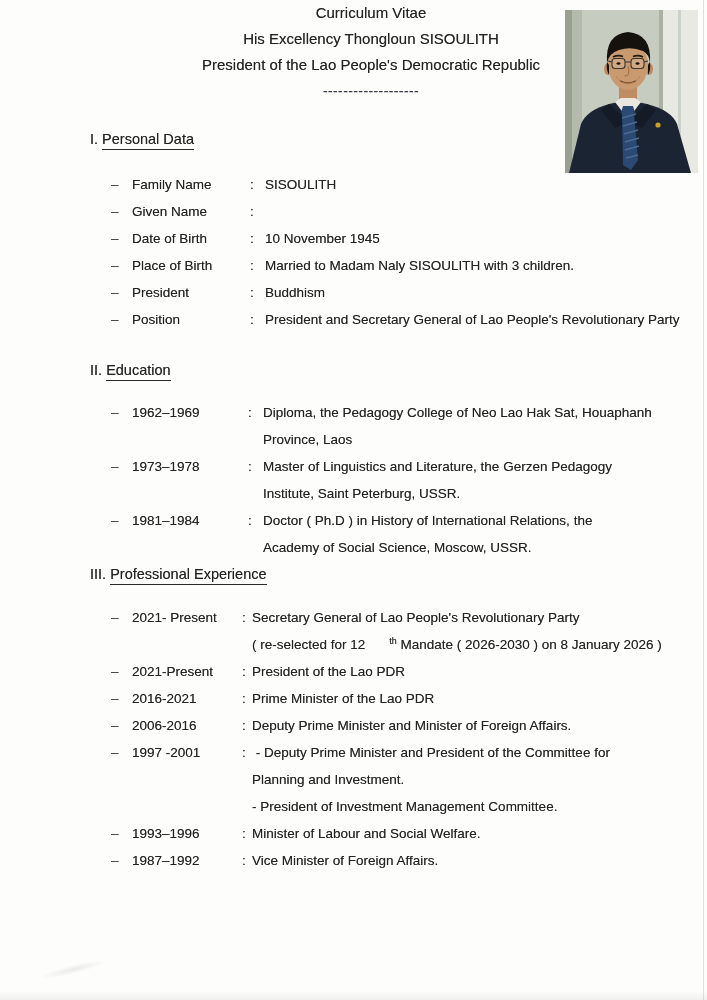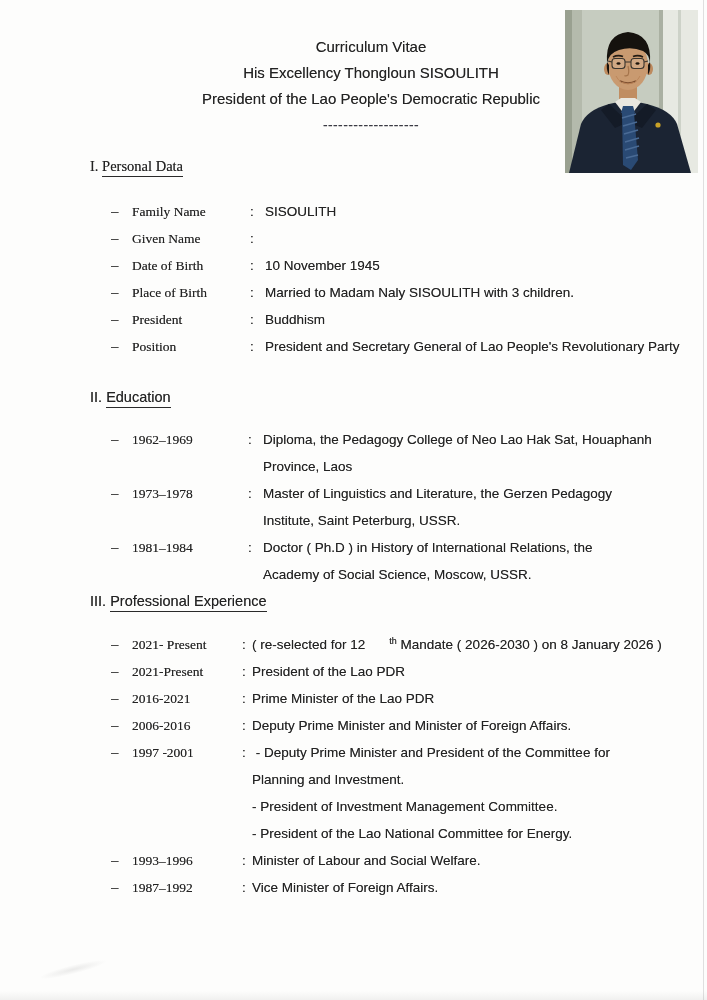--- a/index.html
+++ b/index.html
@@ -7,43 +7,43 @@
     position:relative;
     width:707px; height:1000px;
     margin:0 auto;
     background:#fdfdfc;
     font-family:"Liberation Sans", sans-serif;
     color:#232323;
     overflow:hidden;
     text-shadow:0 0 0.5px rgba(35,35,35,0.55);
   }
   
-  .header { padding-top:34px; margin-left:101px; width:540px; text-align:center; }
+  .header { margin-left:101px; width:540px; text-align:center; }
   .title-line { font-size:15px; line-height:26px; white-space:nowrap; }
   .sep-line { font-size:14px; line-height:26px; letter-spacing:0.4px; color:#3a3a44; }
   
   .photo { position:absolute; left:565px; top:10px; width:133px; height:163px; }
   .photo svg { display:block; }
   
   .content { margin-left:90px; margin-right:40px; }
   .heading { font-size:14.5px; line-height:27px; white-space:nowrap; }
   .heading .htitle { border-bottom:1.2px solid #2a2a2a; padding-bottom:1.5px; }
-  .h1 { margin-top:15px;font-family:Liberation Serif, serif; }
+  .h1 { margin-top:22px; }
   .h2 { margin-top:24px; }
   .h3 { }
   .rows { font-size:13.5px; }
   .rows0 { margin-top:18px; }
   .rows1 { margin-top:15px; }
   .rows2 { margin-top:16px; }
   .row { display:grid; padding-left:21px; }
   .sec0 .row { grid-template-columns:21px 118px 15px 1fr; }
   .sec1 .row { grid-template-columns:21px 116px 15px 1fr; }
   .sec2 .row { grid-template-columns:21px 110px 10px 1fr; }
   .dash { line-height:27px; color:#3f3f3f; }
-  .term { line-height:27px; white-space:nowrap;font-family:Liberation Serif, serif; }
+  .term { line-height:27px; white-space:nowrap; }
   .colon { line-height:27px; color:#2d2d2d; }
   .val { min-width:0; }
   .vline { line-height:27px; white-space:pre; }
   .sup { font-size:9px; vertical-align:super; line-height:0;margin-left:24px; }
   
   .edge-right { position:absolute; top:0; right:3px; width:1.5px; height:100%; background:#c6c6c6; opacity:0.55; }
   .edge-bottom { position:absolute; left:0; bottom:0; width:100%; height:9px;
                  background:linear-gradient(0deg, rgba(130,130,130,0.10), rgba(130,130,130,0)); }
   .blotch { position:absolute; left:38px; bottom:26px; width:70px; height:9px;
             background:radial-gradient(ellipse at center, rgba(120,120,120,0.14), rgba(120,120,120,0) 70%);
@@ -203,20 +203,21 @@
     <div class="heading h3">
       <span class="hnum">III.</span>
       <span class="htitle">Professional Experience</span>
     </div>
     <div class="rows rows2 sec2">
       <div class="row">
         <span class="dash">–</span>
         <span class="term">2021- Present</span>
         <span class="colon">:</span>
         <div class="val">
+          <div class="vline">Secretary General of Lao People's Revolutionary Party</div>
           <div class="vline"><span>( re-selected for 12</span><span class="sup">th</span><span> Mandate ( 2026-2030 ) on 8 January 2026 )</span></div>
         </div>
       </div>
       <div class="row">
         <span class="dash">–</span>
         <span class="term">2021-Present</span>
         <span class="colon">:</span>
         <div class="val">
             <div class="vline">President of the Lao PDR</div>
           </div>
@@ -238,21 +239,20 @@
           </div>
       </div>
       <div class="row">
         <span class="dash">–</span>
         <span class="term">1997 -2001</span>
         <span class="colon">:</span>
         <div class="val">
           <div class="vline"> - Deputy Prime Minister and President of the Committee for</div>
           <div class="vline">Planning and Investment.</div>
           <div class="vline">- President of Investment Management Committee.</div>
-          <div class="vline">- President of the Lao National Committee for Energy.</div>
         </div>
       </div>
       <div class="row">
         <span class="dash">–</span>
         <span class="term">1993–1996</span>
         <span class="colon">:</span>
         <div class="val">
             <div class="vline">Minister of Labour and Social Welfare.</div>
           </div>
       </div>

